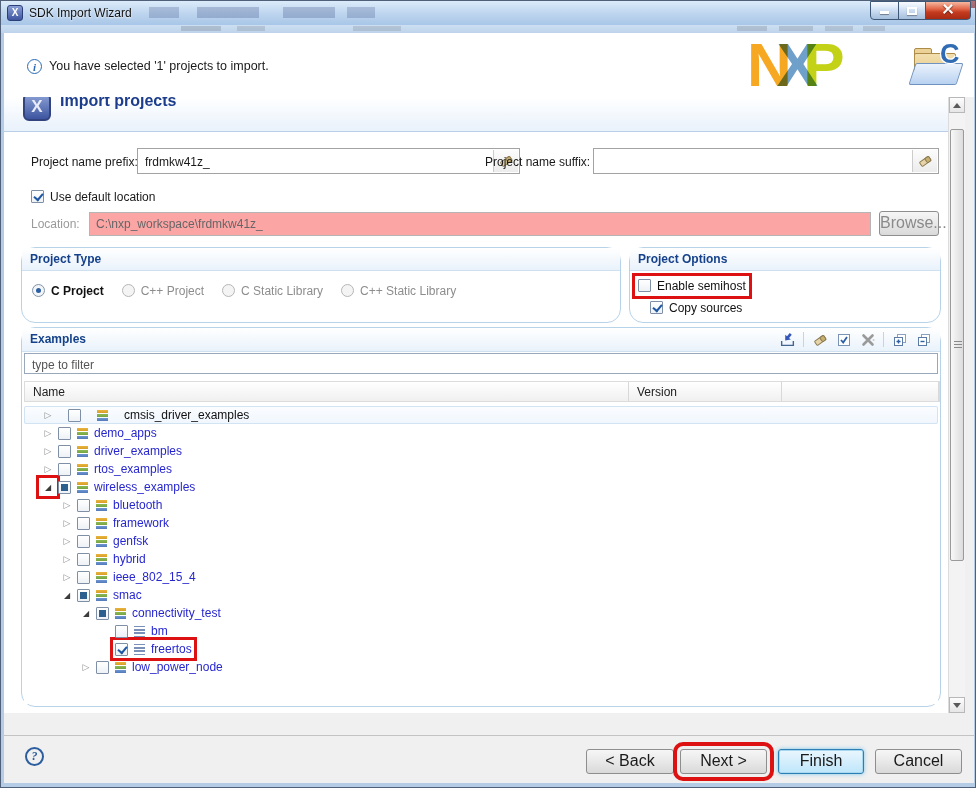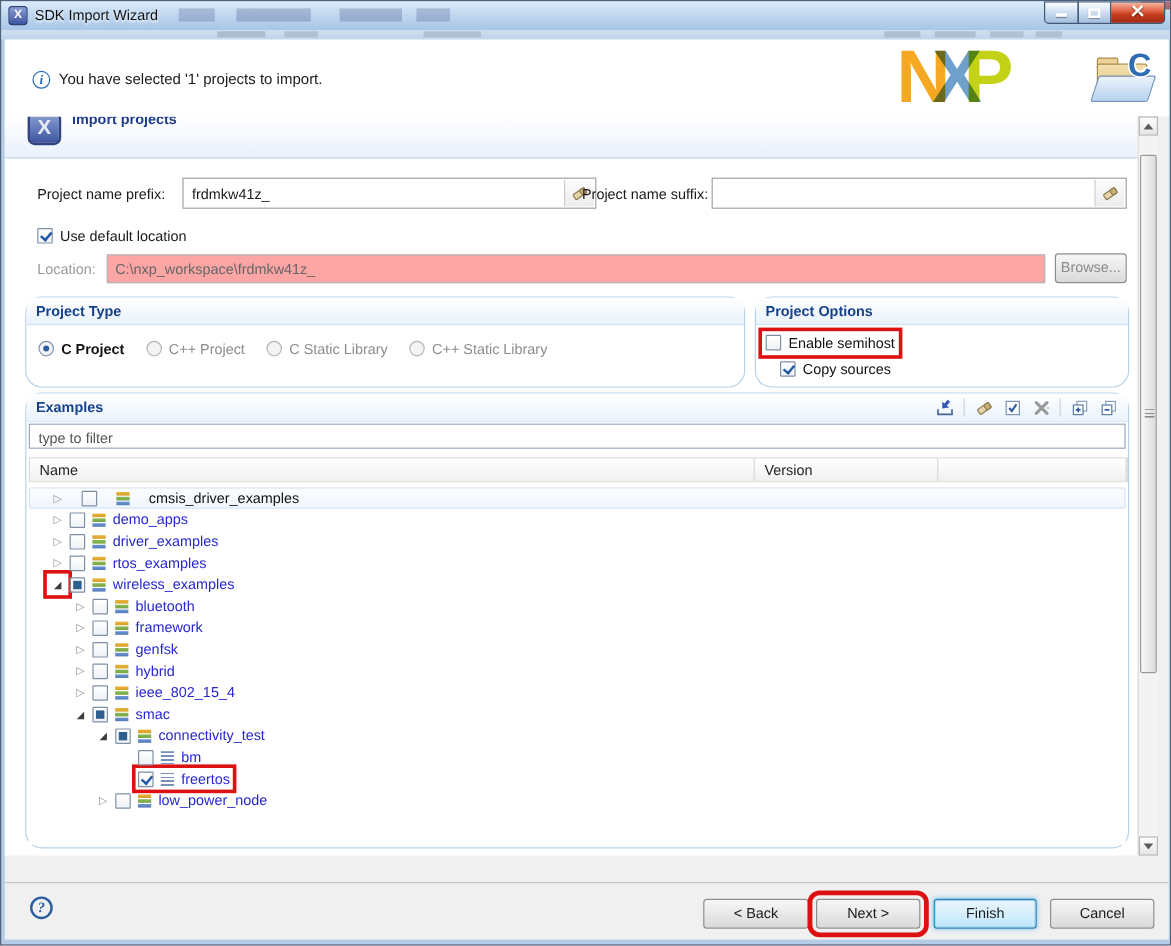--- a/index.html
+++ b/index.html
@@ -67,21 +67,21 @@
   .folder-letter{position:absolute;left:30px;top:-2px;font-size:27px;font-weight:bold;color:#2f6cb3;
     text-shadow:-1px -1px 0 #fff,1px -1px 0 #fff,-1px 1px 0 #fff,1px 1px 0 #fff;}
 
   
   #scrollarea{position:absolute;left:0;top:64px;width:944px;height:616px;background:#fff;overflow:hidden;}
   #page-header{position:absolute;left:0;top:0;width:944px;height:34px;overflow:hidden;
     background:linear-gradient(#ffffff,#e9f1fb);border-bottom:1px solid #b9cfe8;}
   #page-header-icon{position:absolute;left:19px;top:-4px;width:28px;height:28px;border-radius:6px;
     background:linear-gradient(#8a9fd4,#3d55a0);border:2px solid #33437e;box-sizing:border-box;
     color:#e8ecf8;font-weight:bold;font-size:17px;text-align:center;line-height:24px;}
-  #page-title{position:absolute;left:56px;top:-5px;font-size:12px;font-weight:bold;color:#1c3d8c;}
+  #page-title{position:absolute;left:56px;top:-5px;font-size:16px;font-weight:bold;color:#1c3d8c;}
 
   .lbl{font-size:12px;color:#1a1a1a;}
   .lbl-dis{font-size:12px;color:#9a9a9a;}
   .field{position:absolute;height:26px;background:#fff;border:1px solid #a3a3a3;box-sizing:border-box;}
   .field input{position:absolute;left:5px;top:0;width:calc(100% - 32px);height:100%;border:none;outline:none;
     font:12px "Liberation Sans",sans-serif;color:#1a1a1a;background:transparent;}
   .eraser-btn{position:absolute;right:1px;top:1px;width:24px;height:22px;background:linear-gradient(#fcfcfc,#ececec);
     border-left:1px solid #cccccc;display:flex;align-items:center;justify-content:center;}
   .field-dis{position:absolute;height:24px;background:#fca5a5;border:1px solid #b5b5b5;box-sizing:border-box;
     font:12px "Liberation Sans",sans-serif;color:#666;line-height:22px;padding-left:6px;}
@@ -144,21 +144,21 @@
   #sthumb{position:absolute;left:1px;top:32px;width:14px;height:432px;border:1px solid #9a9a9a;border-radius:2px;
     background:linear-gradient(90deg,#f8f8f8,#dcdcdc);box-sizing:border-box;}
   #sthumb::after{content:"";position:absolute;left:3px;top:50%;width:8px;height:7px;margin-top:-4px;
     background:repeating-linear-gradient(to bottom,#8a8a8a 0 1px,transparent 1px 3px);}
 
   
   #footer-line{position:absolute;left:0;top:702px;width:970px;height:1px;background:#c3c3c3;}
   #help-btn{position:absolute;left:21px;top:714px;width:19px;height:19px;border-radius:50%;border:2px solid #2c5d9e;
     box-sizing:border-box;color:#2c5d9e;font:italic bold 12px "Liberation Serif",serif;text-align:center;line-height:15px;}
   .btn{position:absolute;top:716px;height:25px;border:1px solid #8e8e8e;border-radius:3px;box-sizing:border-box;
-    background:linear-gradient(#f6f6f6,#eaeaea 45%,#d9d9d9);font-size:12px;color:#1a1a1a;text-align:center;line-height:22px;}
+    background:linear-gradient(#f6f6f6,#eaeaea 45%,#d9d9d9);font-size:16px;color:#1a1a1a;text-align:center;line-height:22px;}
   .btn.default{border-color:#2c7fb5;box-shadow:inset 0 0 0 1px #a8d8f0,0 0 4px #7ec4ea;
     background:linear-gradient(#eaf6fd,#d7effc 45%,#bde6fb);}
 </style>
 </head>
 <body>
 
 <div id="dialog">
 
   <div id="titlebar">
     <span id="app-icon">X</span>
@@ -194,21 +194,21 @@
     </div>
 
     <div id="scrollarea">
 
       <div id="page-header">
         <span id="page-header-icon">X</span>
         <span id="page-title">Import projects</span>
       </div>
 
       <span class="abs lbl" style="left:27px;top:58px;">Project name prefix:</span>
-      <div class="field" style="left:148px;top:51px;width:345px;">
+      <div class="field" style="left:133px;top:51px;width:383px;">
         <input value="frdmkw41z_" style="">
         <span class="eraser-btn eraser-slot">
             <svg width="16" height="16" viewBox="0 0 16 16">
               <g transform="rotate(-35 8 8)">
                 <rect x="2.5" y="6" width="11" height="5" rx="1" fill="#e6d4a8" stroke="#8a7a50"></rect>
                 <rect x="9" y="6" width="4.5" height="5" rx="1" fill="#c9b070" stroke="#8a7a50"></rect>
               </g>
             </svg>
           </span>
       </div>

